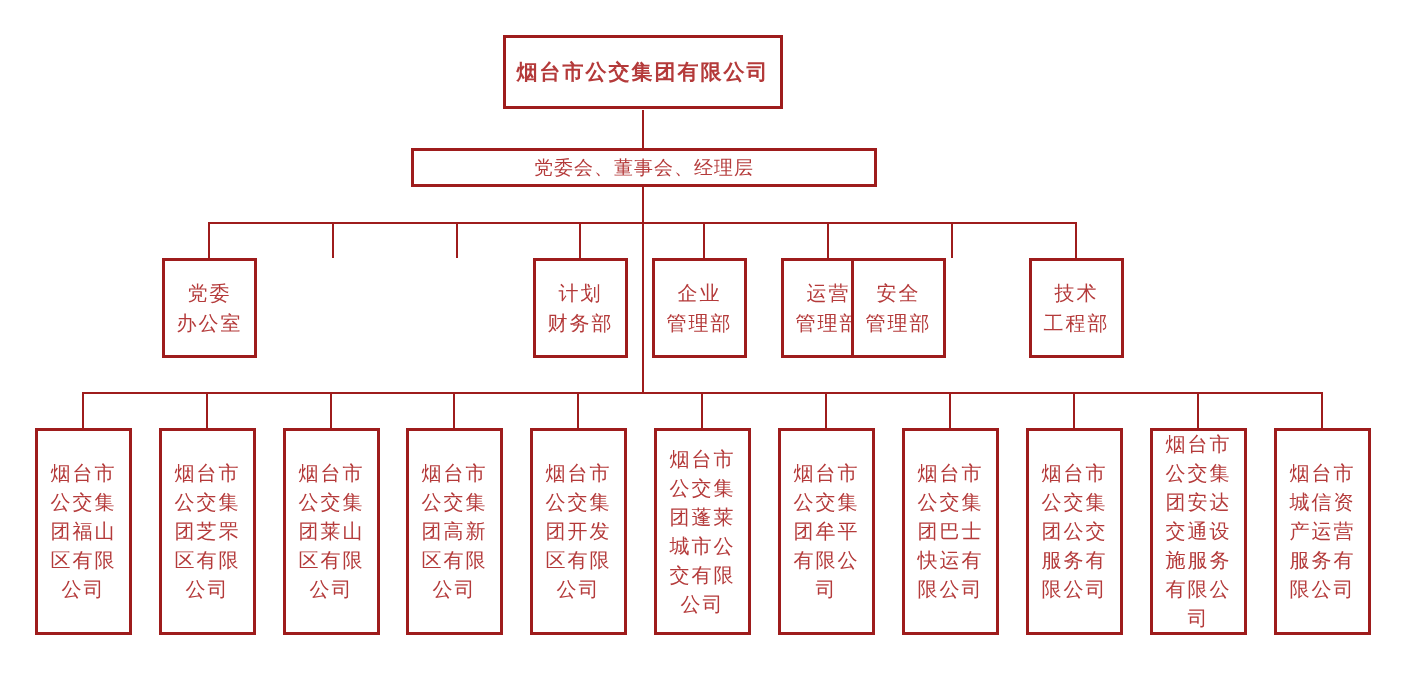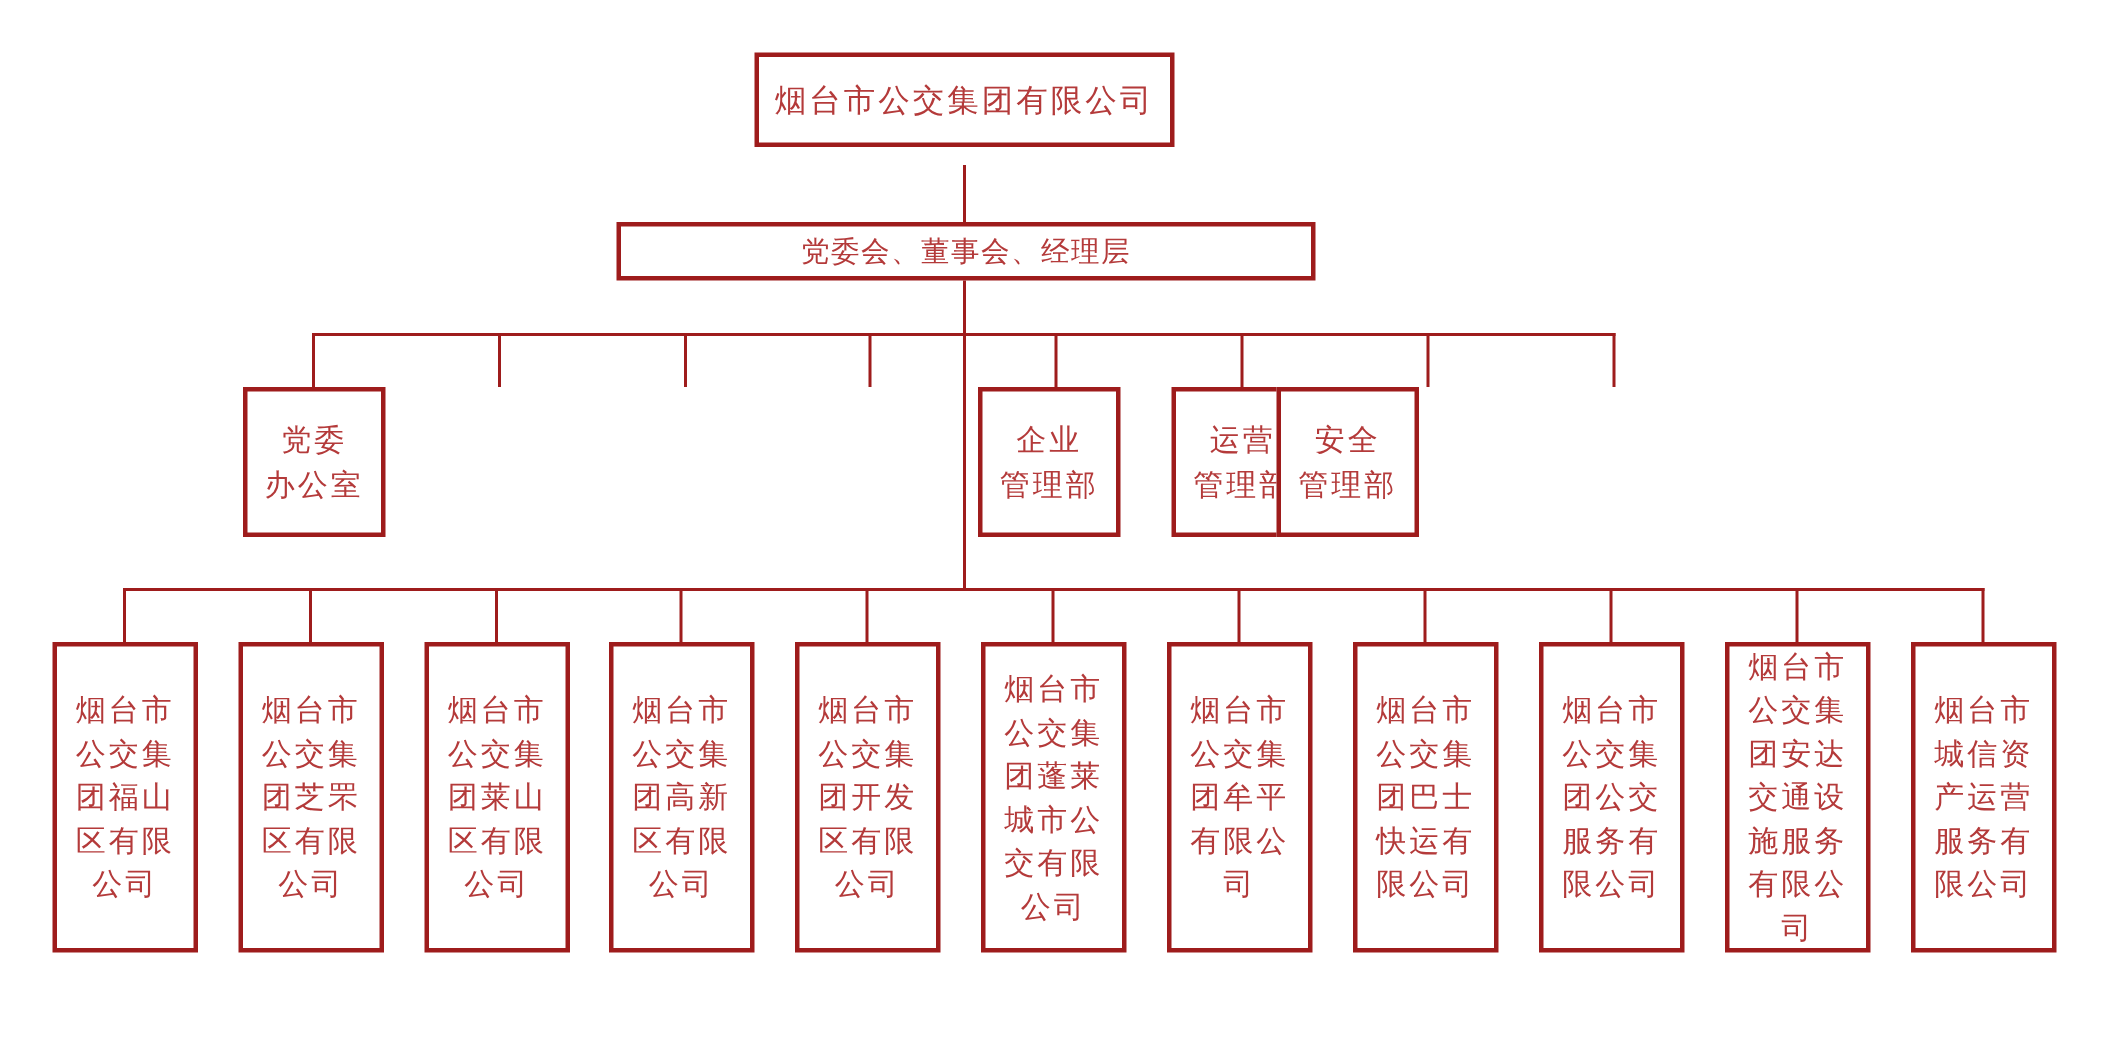--- a/index.html
+++ b/index.html
@@ -17,22 +17,22 @@
     border: 3px solid #9E1C1C;
     color: #B43A3A;
     background: #ffffff;
     display: flex;
     align-items: center;
     justify-content: center;
     text-align: center;
     white-space: pre-line;
   }
   .root-box {
-    left: 503px; top: 35px; width: 280px; height: 63px;
-    font-size: 21px; letter-spacing: 2px;
+    left: 503px; top: 35px; width: 280px; height: 74px;
+    font-size: 21px; letter-spacing: 2px; font-weight: bold;
   }
   .gov-box {
     left: 411px; top: 148px; width: 466px; height: 39px;
     font-size: 19px; letter-spacing: 1px;
   }
   .dept-box {
     top: 258px; width: 95px; height: 100px;
     font-size: 20px; line-height: 30px; letter-spacing: 2px;
   }
   .sub-box {
@@ -49,26 +49,30 @@
 <body>
 
 <div class="stage">
 
   <div class="box root-box">烟台市公交集团有限公司</div>
 
   <div class="box dept-box" style="left:162px">党委
 办公室</div>
 
   <div class="box gov-box">党委会、董事会、经理层</div>
+  <div class="box dept-box" style="left:533px">计划
+财务部</div>
   <div class="box dept-box" style="left:652px">企业
 管理部</div>
   <div class="box dept-box" style="left:781px">运营
 管理部</div>
   <div class="box dept-box" style="left:851px">安全
 管理部</div>
+  <div class="box dept-box" style="left:1029px">技术
+工程部</div>
 
   <div class="box sub-box" style="left:35px">烟台市
 公交集
 团福山
 区有限
 公司</div>
   <div class="box sub-box" style="left:159px">烟台市
 公交集
 团芝罘
 区有限

